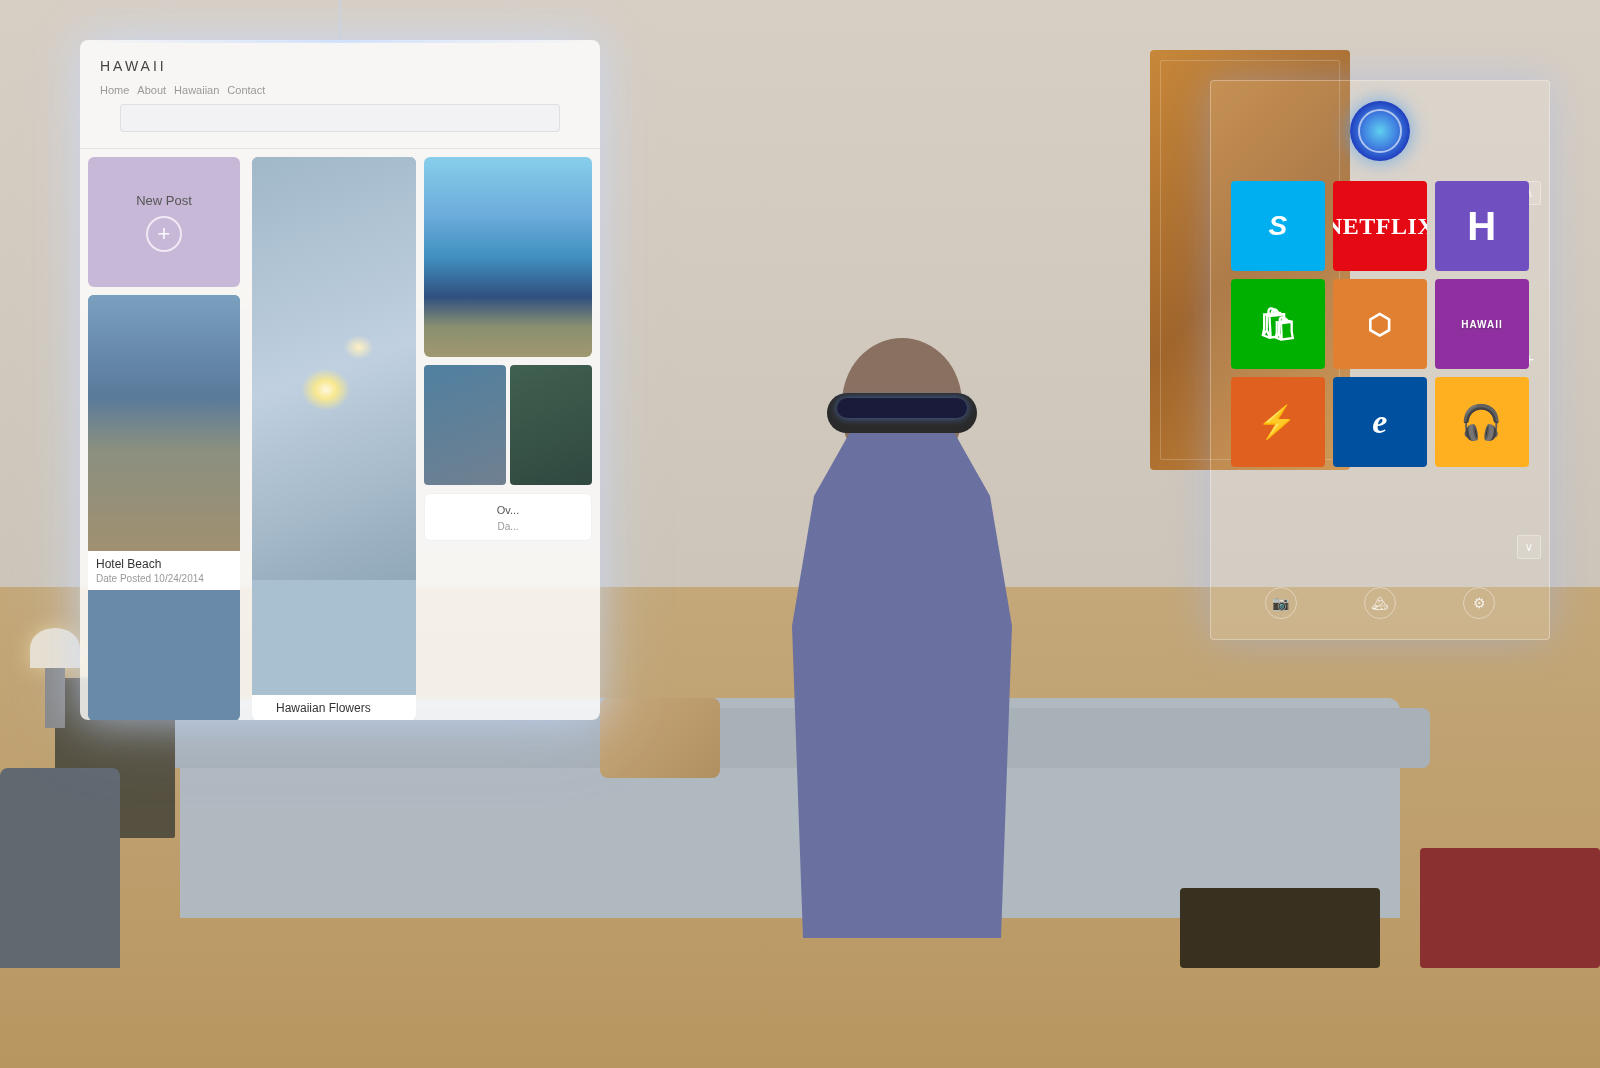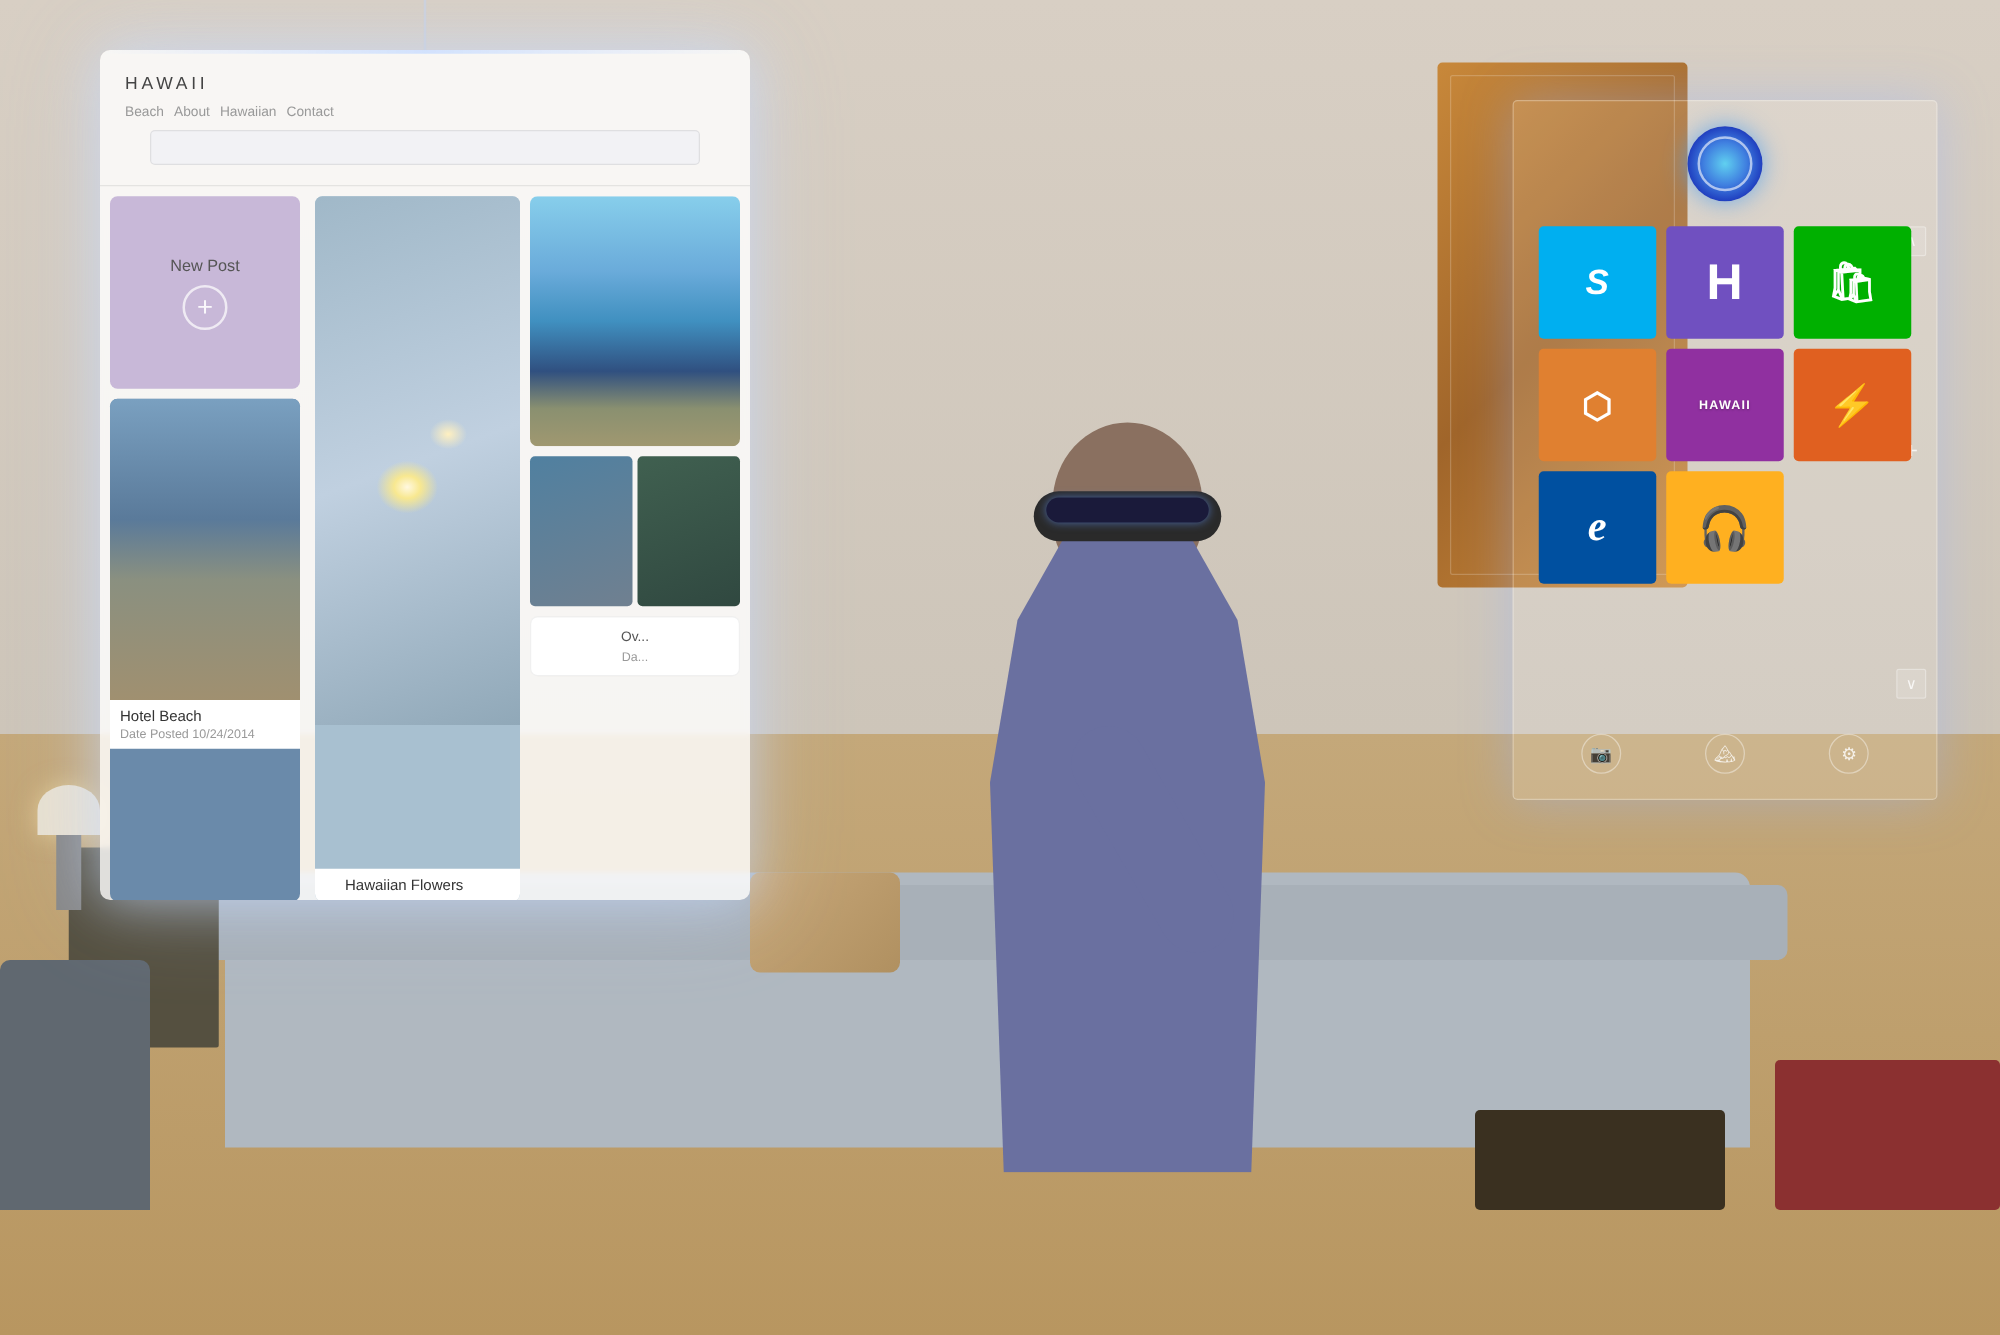--- a/index.html
+++ b/index.html
@@ -297,21 +297,21 @@
     .col-left {
       display: flex;
       flex-direction: column;
       gap: 8px;
       padding-right: 8px;
     }
 
     .new-post-card {
       background: #c8b8d8;
       border-radius: 6px;
-      height: 154px;
+      height: 130px;
       display: flex;
       flex-direction: column;
       align-items: center;
       justify-content: center;
       gap: 8px;
       cursor: pointer;
     }
 
     .new-post-label {
       font-size: 13px;
@@ -644,21 +644,21 @@
     <div class="arm-right"></div>
   </div>
 </div>
 
 <div class="wire" style="left: calc(80px + 260px); top: 0;"></div>
 
 <div class="holo-panel-left">
   <div class="panel-header">
     <div class="panel-title">HAWAII</div>
     <div class="panel-nav">
-      <span class="nav-item">Beach</span>
+      <span class="nav-item">Home</span>
       <span class="nav-item">About</span>
       <span class="nav-item">Hawaiian</span>
       <span class="nav-item">Contact</span>
     </div>
     <div class="panel-search"></div>
   </div>
 
   <div class="panel-content">
 
     <div class="col-left">
@@ -711,20 +711,23 @@
   <div class="ctrl-btn" style="position:absolute; right:8px; top:100px;">∧</div>
 
   <div class="plus-btn">+</div>
 
   <div class="tiles-grid">
 
     <div class="tile tile-skype">
       <span class="skype-s">S</span>
     </div>
 
+    <div class="tile tile-netflix">
+      <span class="netflix-n">NETFLIX</span>
+    </div>
 
     <div class="tile tile-h">
       <span style="font-size:40px;color:white;font-weight:900;">H</span>
     </div>
 
     <div class="tile tile-store">
       <span style="font-size:32px;">🛍</span>
     </div>
 
     <div class="tile tile-game">

